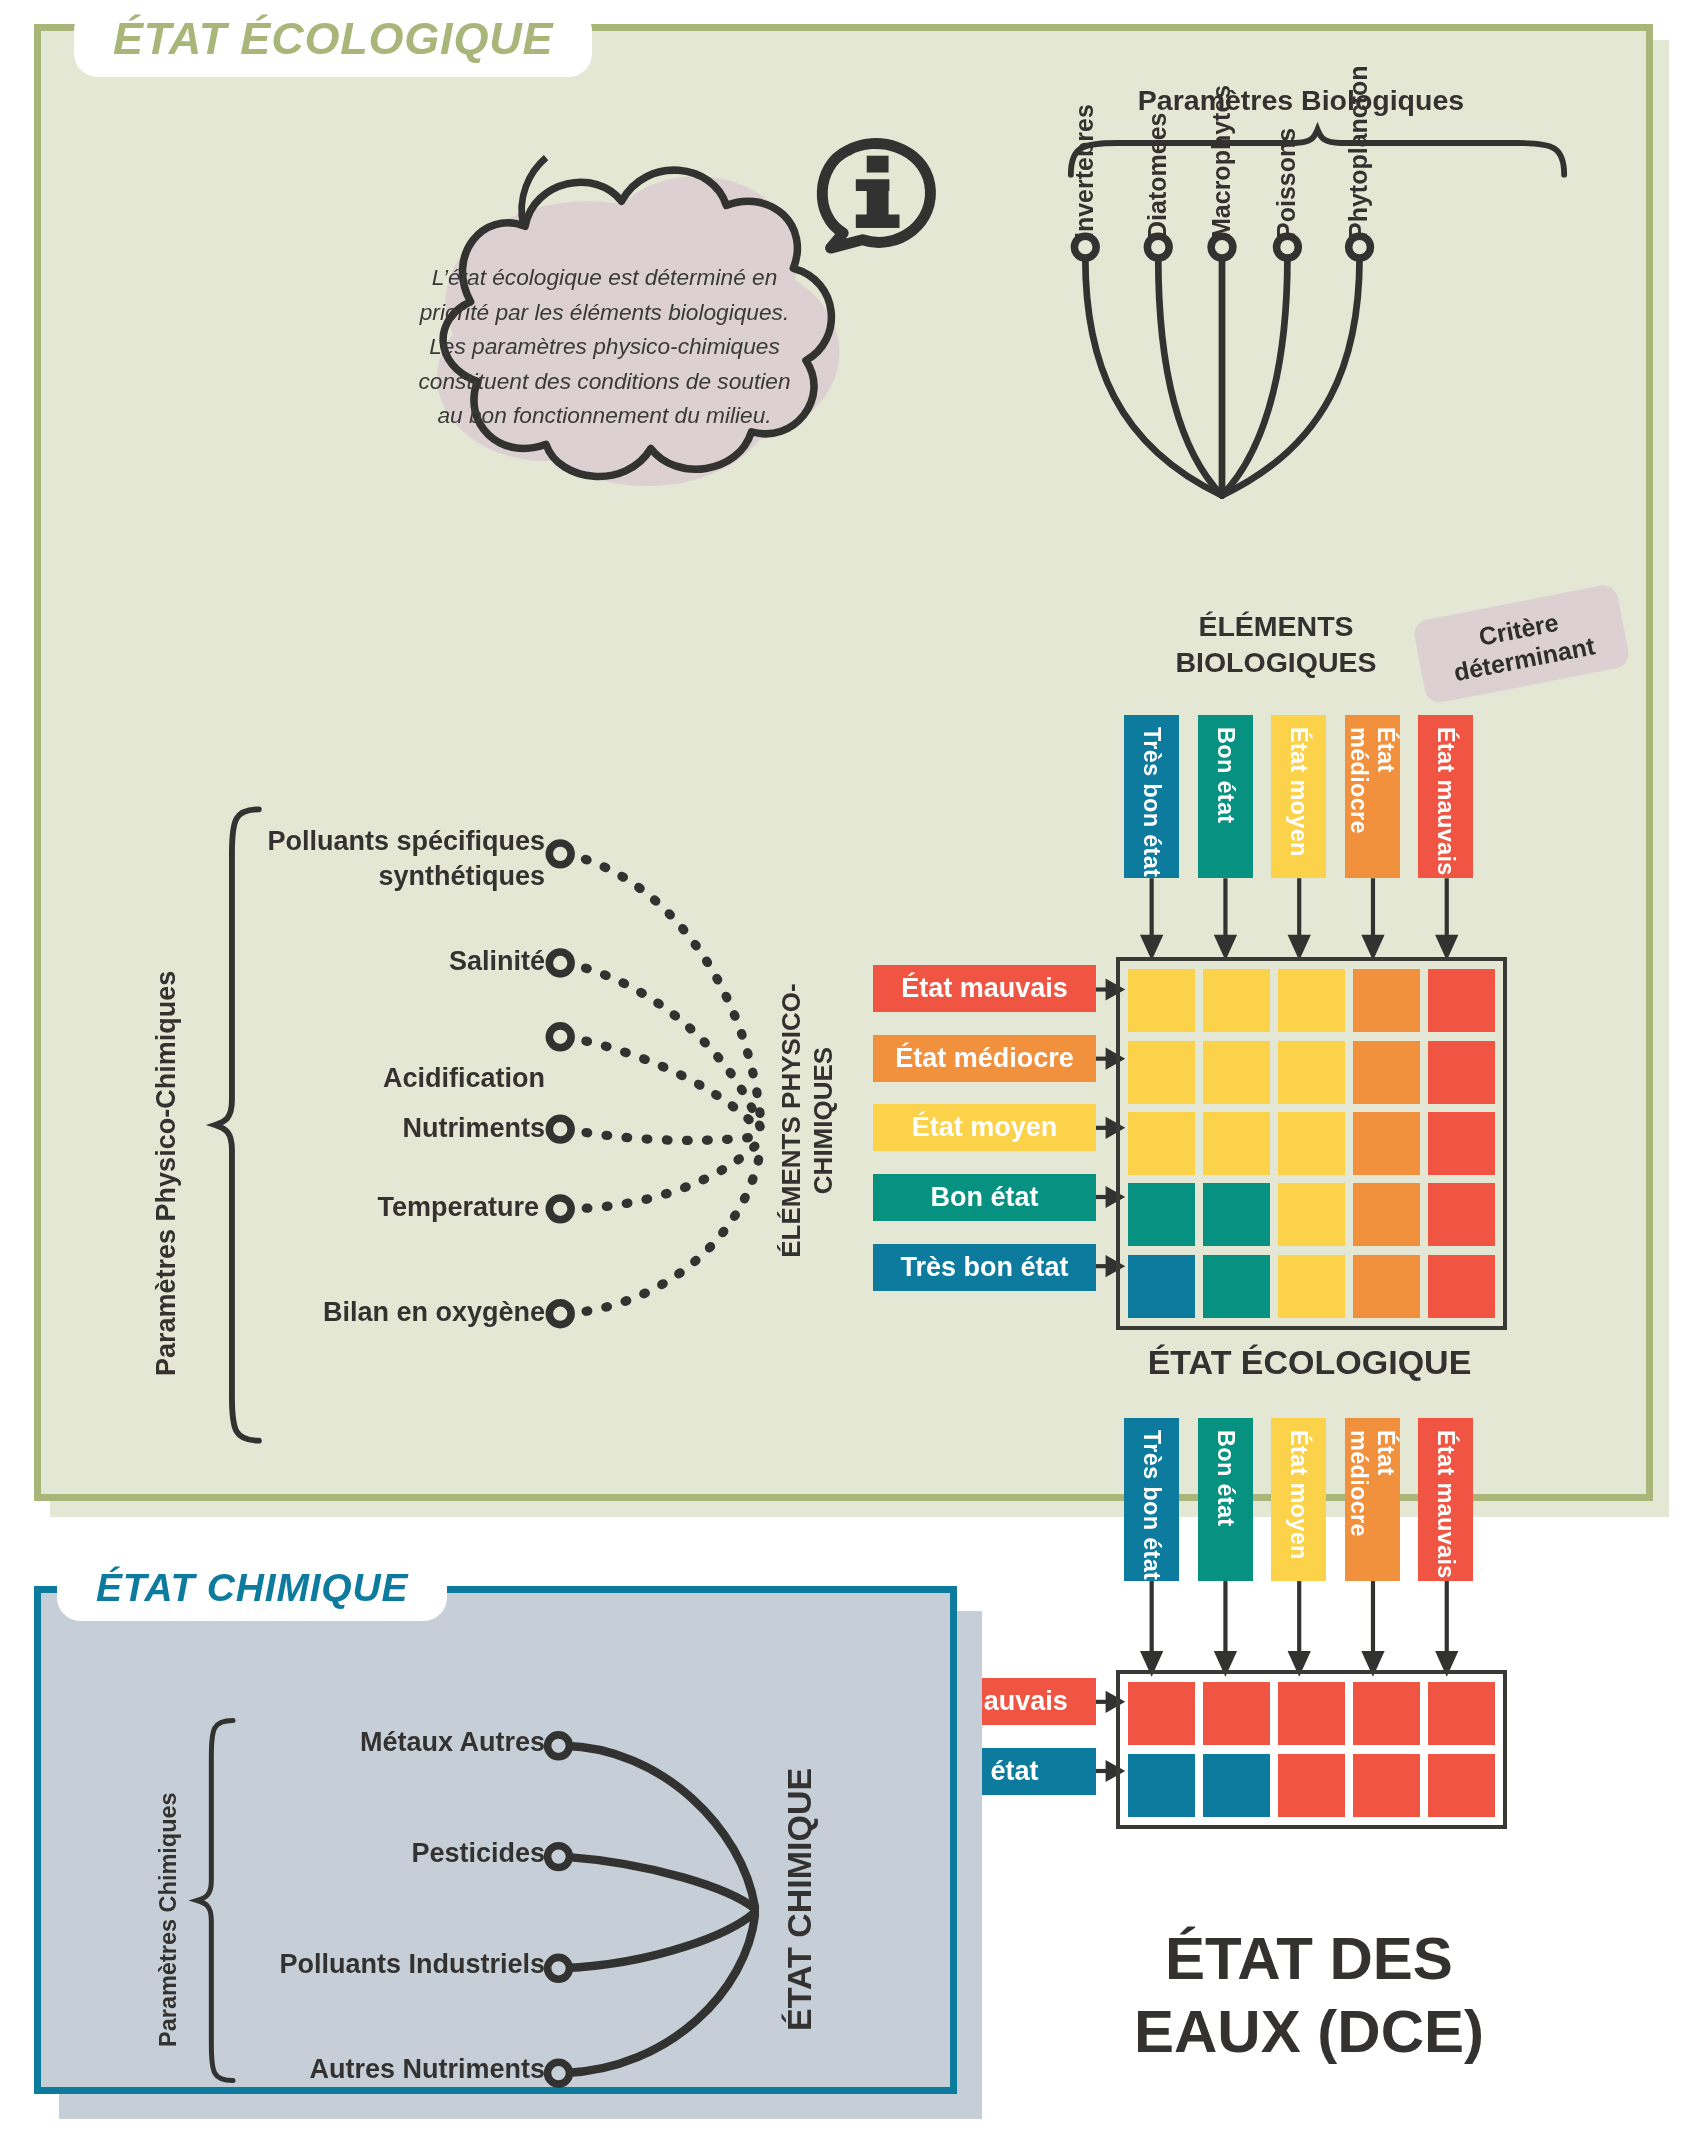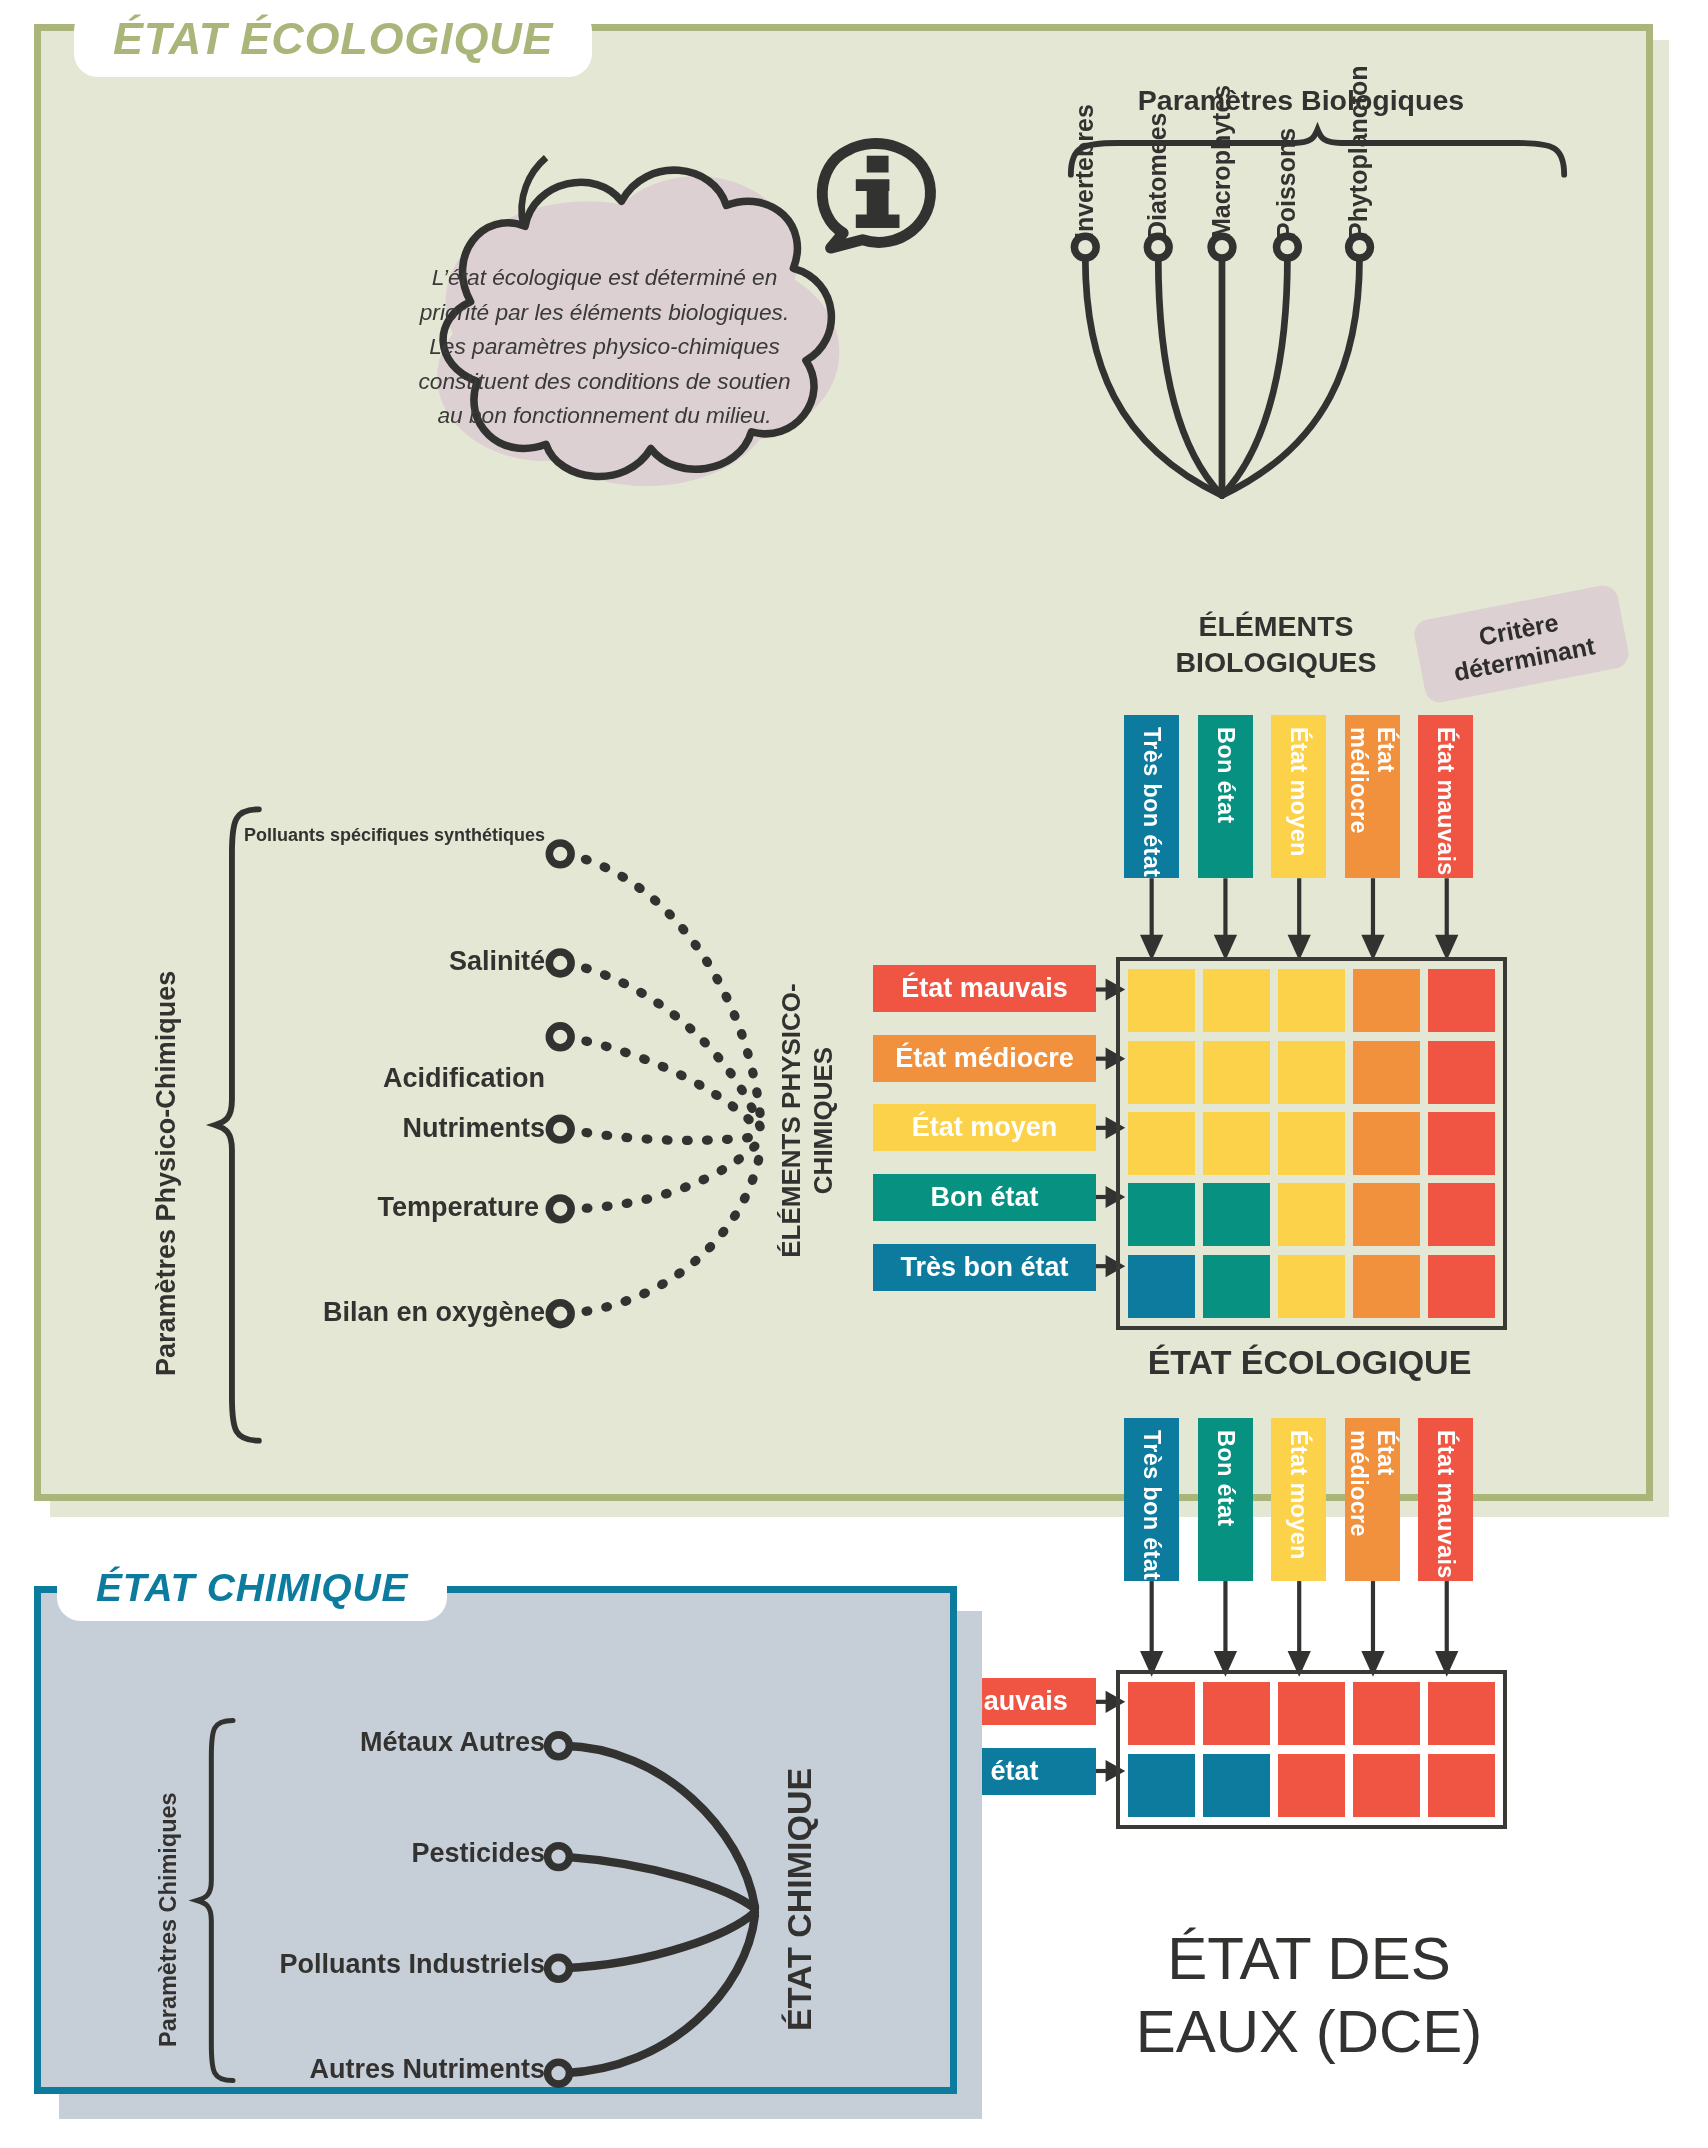--- a/index.html
+++ b/index.html
@@ -28,21 +28,21 @@
               font-style:italic;font-size:22.7px;line-height:1.52;color:#3a3a38;}
 
   
   #bio-title{left:1091px;top:84px;width:420px;text-align:center;
              font-size:28.5px;font-weight:700;}
   #bio-elem{left:1150px;top:608px;width:252px;text-align:center;
             font-size:28.5px;font-weight:700;line-height:1.28;}
   #eco-result-title{left:1108px;top:1343px;width:403px;text-align:center;
                     font-size:34px;font-weight:700;}
   #dce-title{left:1091px;top:1922px;width:436px;text-align:center;
-             font-size:60px;font-weight:400;line-height:1.22;}
+             font-size:60px;font-weight:700;line-height:1.22;}
   #pc-bracket-label{left:151px;top:1376px;font-size:27px;
       transform:rotate(-90deg);}
 
   
   #criterion{left:1418px;top:602px;width:180px;
       background:#DCD0D2;border-radius:15px;padding:11.7px 13.4px;
       transform:rotate(-11deg);font-size:25px;font-weight:700;
       line-height:1.22;text-align:center;color:#2f2e2c;}
 
   
@@ -175,21 +175,21 @@
       <circle cx="18" cy="32" r="13"></circle>
       <circle cx="18" cy="162" r="13"></circle>
       <circle cx="18" cy="250" r="13"></circle>
       <circle cx="18" cy="360" r="13"></circle>
       <circle cx="18" cy="455" r="13"></circle>
       <circle cx="18" cy="580" r="13"></circle>
     </g>
   </svg>
 </div>
 
-<div class="abs" style="left:235px;top:824px;width:310px;text-align:right;font-size:18px;
+<div class="abs" style="left:235px;top:824px;width:310px;text-align:right;font-size:27px;
             font-weight:700;line-height:1.3;">Polluants spécifiques synthétiques</div>
 <div class="abs" style="left:235px;top:946px;width:310px;text-align:right;font-size:27px;font-weight:700;">Salinité</div>
 <div class="abs" style="left:235px;top:1020px;width:310px;text-align:right;font-size:27px;font-weight:700;margin-top:43px;">Acidification</div>
 <div class="abs" style="left:235px;top:1113px;width:310px;text-align:right;font-size:27px;font-weight:700;">Nutriments</div>
 <div class="abs" style="left:229px;top:1192px;width:310px;text-align:right;font-size:27px;font-weight:700;">Temperature</div>
 <div class="abs" style="left:235px;top:1297px;width:310px;text-align:right;font-size:27px;font-weight:700;">Bilan en oxygène</div>
 
 <div class="abs" style="left:776px;top:1301px;font-size:26px;font-weight:700;
             transform:rotate(-90deg);transform-origin:0 0;width:361px;
             text-align:center;line-height:1.22;">ÉLÉMENTS PHYSICO-CHIMIQUES</div>

